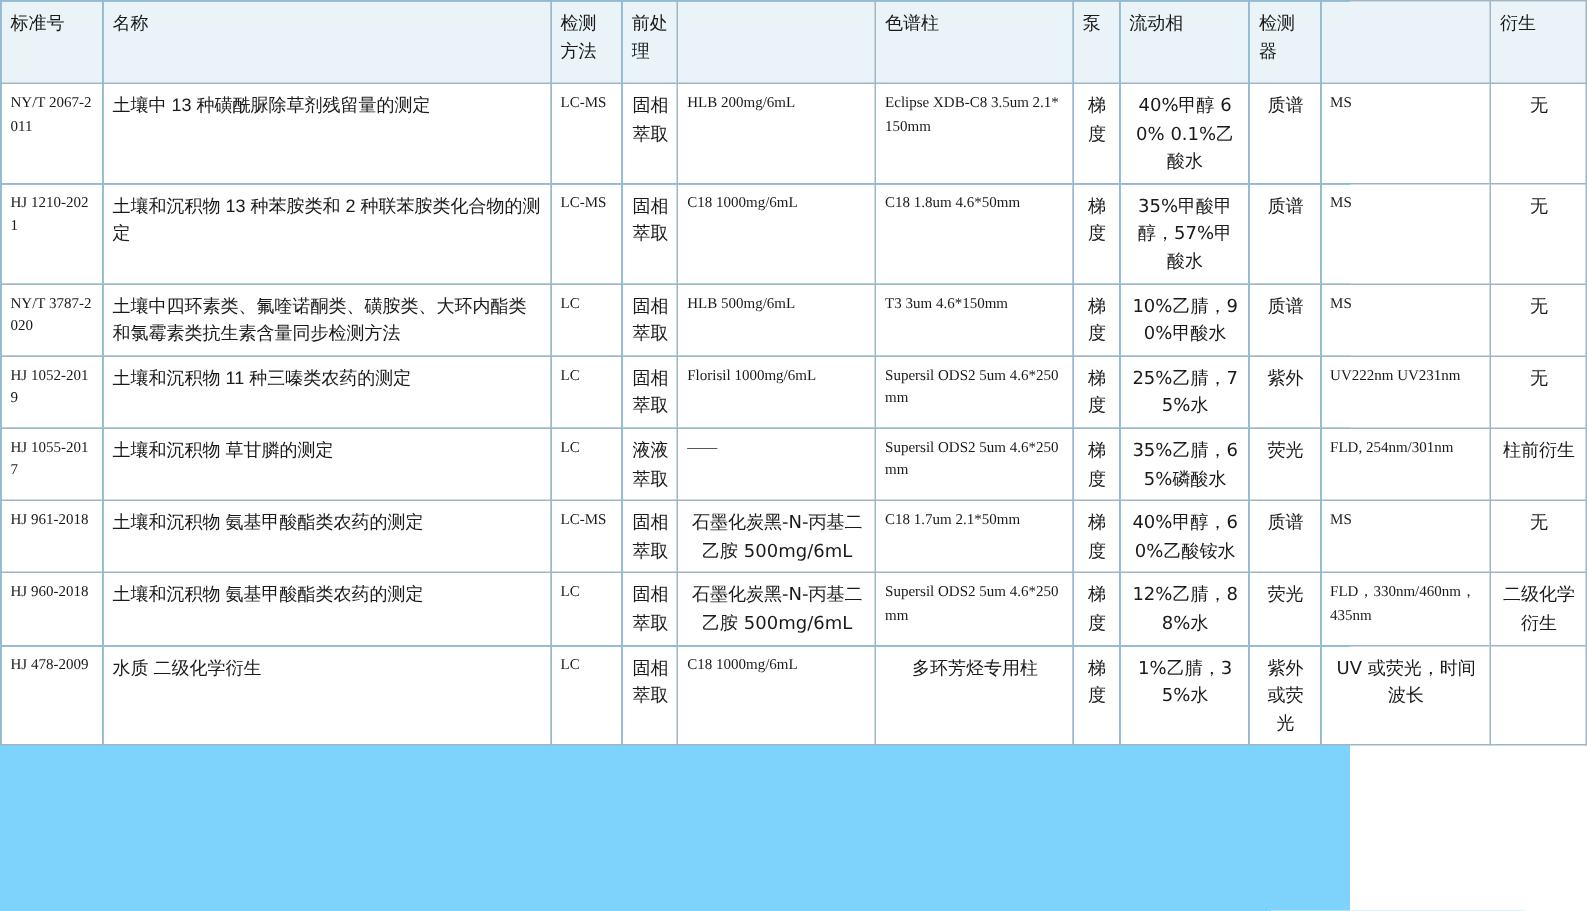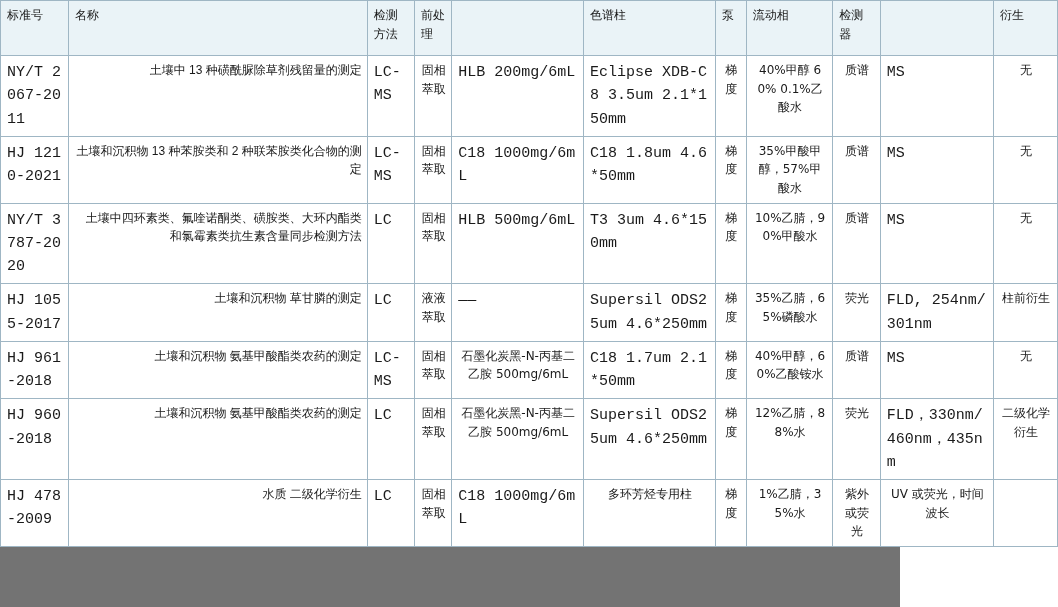--- a/index.html
+++ b/index.html
@@ -10,21 +10,21 @@
   body {
     font-family: "Liberation Sans", "DejaVu Sans", sans-serif;
     width: 1058px;
     height: 607px;
     overflow: hidden;
   }
   .sheet {
     width: 900px;
     height: 607px;
     position: relative;
-    background: #737373;
+    background: #7dd3fc;
   }
   table.std-table {
     border-collapse: collapse;
     table-layout: fixed;
     width: 1058px;
     font-size: 11.5px;
     color: #1a1a1a;
   }
   table.std-table th,
   table.std-table td {
@@ -53,34 +53,34 @@
   col.c4 { width: 128px; }
   col.c5 { width: 128px; }
   col.c6 { width: 30px; }
   col.c7 { width: 84px; }
   col.c8 { width: 46px; }
   col.c9 { width: 110px; }
   col.c10 { width: 62px; }
 
   
   .mono {
-    font-family: Liberation Mono, monospace;
-    font-size: 15px;
+    font-family: Liberation Serif, serif;
+    font-size: 10px;
     letter-spacing: 0px;
   }
   .cjk {
     font-family: "DejaVu Sans", "Liberation Sans", sans-serif;
     font-size: 12px;
     text-align: center;
   }
   .hdr-mono {
     font-family: "DejaVu Sans", "Liberation Sans", sans-serif;
     font-size: 12px;
   }
-  td.name { font-size: 12px; line-height: 1.7; text-align: right; }
+  td.name { font-size: 12px; line-height: 1.7; }
 </style>
 </head>
 <body>
 
 <div class="sheet">
   <table class="std-table">
     <colgroup>
       <col class="c0">
         <col class="c1">
         <col class="c2">
@@ -142,20 +142,33 @@
         <td class="cjk">固相萃取</td>
         <td class="mono">HLB 500mg/6mL</td>
         <td class="mono">T3 3um  4.6*150mm</td>
         <td class="cjk">梯度</td>
         <td class="cjk">10%乙腈，90%甲酸水</td>
         <td class="cjk">质谱</td>
         <td class="mono">MS</td>
         <td class="cjk">无</td>
       </tr>
       <tr>
+        <td class="mono">HJ 1052-2019</td>
+        <td class="name">土壤和沉积物 11 种三嗪类农药的测定</td>
+        <td class="mono">LC</td>
+        <td class="cjk">固相萃取</td>
+        <td class="mono">Florisil 1000mg/6mL</td>
+        <td class="mono">Supersil ODS2 5um 4.6*250mm</td>
+        <td class="cjk">梯度</td>
+        <td class="cjk">25%乙腈，75%水</td>
+        <td class="cjk">紫外</td>
+        <td class="mono">UV222nm UV231nm</td>
+        <td class="cjk">无</td>
+      </tr>
+      <tr>
         <td class="mono">HJ 1055-2017</td>
         <td class="name">土壤和沉积物 草甘膦的测定</td>
         <td class="mono">LC</td>
         <td class="cjk">液液萃取</td>
         <td class="mono">——</td>
         <td class="mono">Supersil ODS2 5um 4.6*250mm</td>
         <td class="cjk">梯度</td>
         <td class="cjk">35%乙腈，65%磷酸水</td>
         <td class="cjk">荧光</td>
         <td class="mono">FLD, 254nm/301nm</td>

